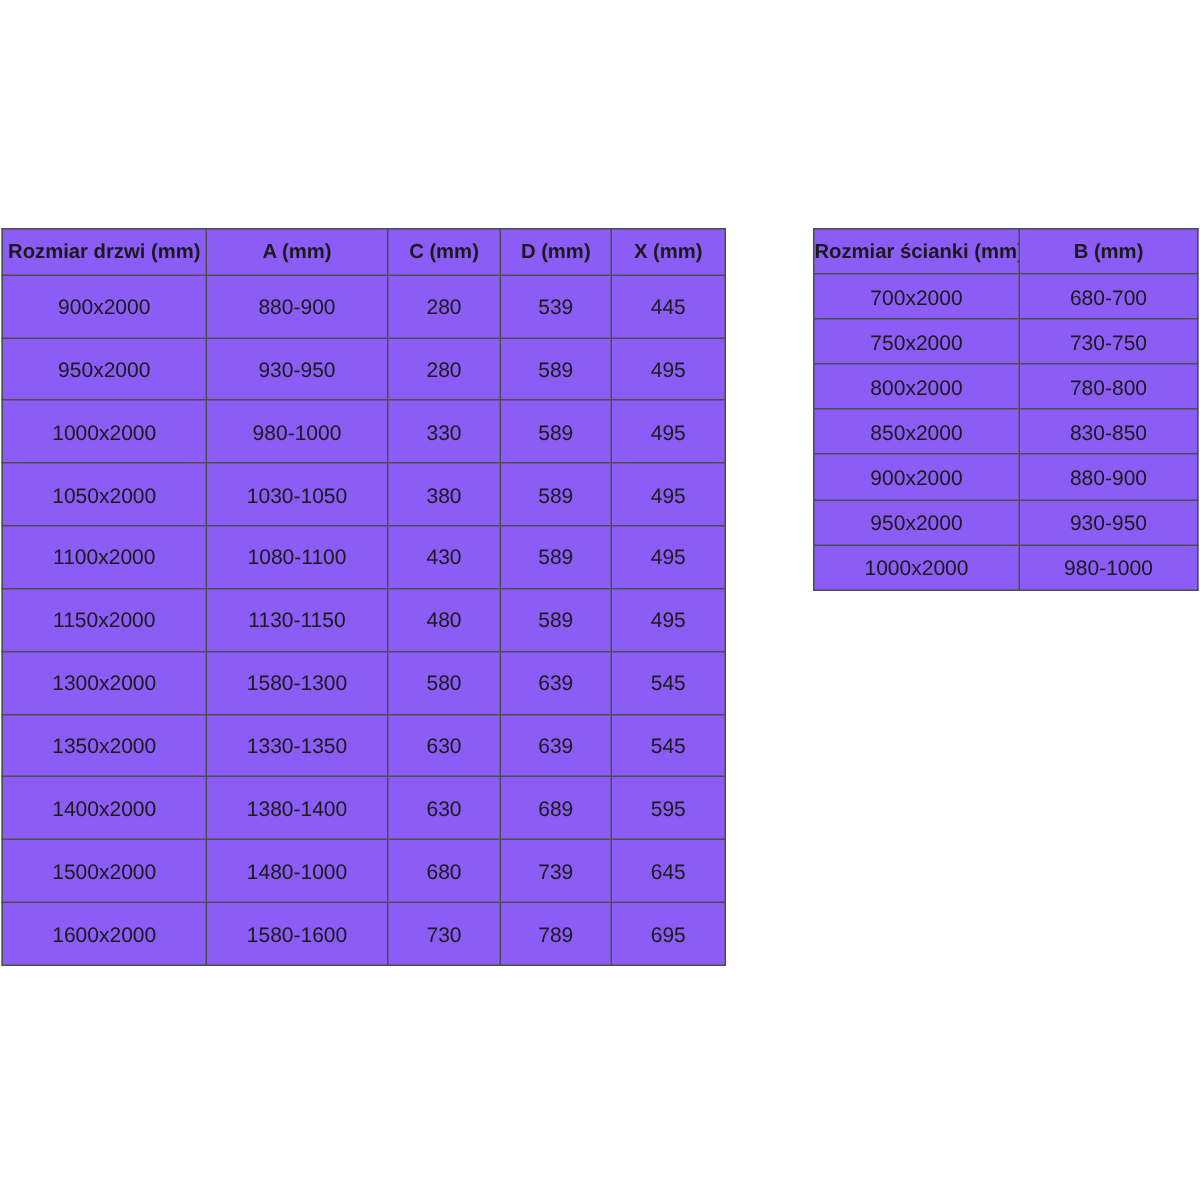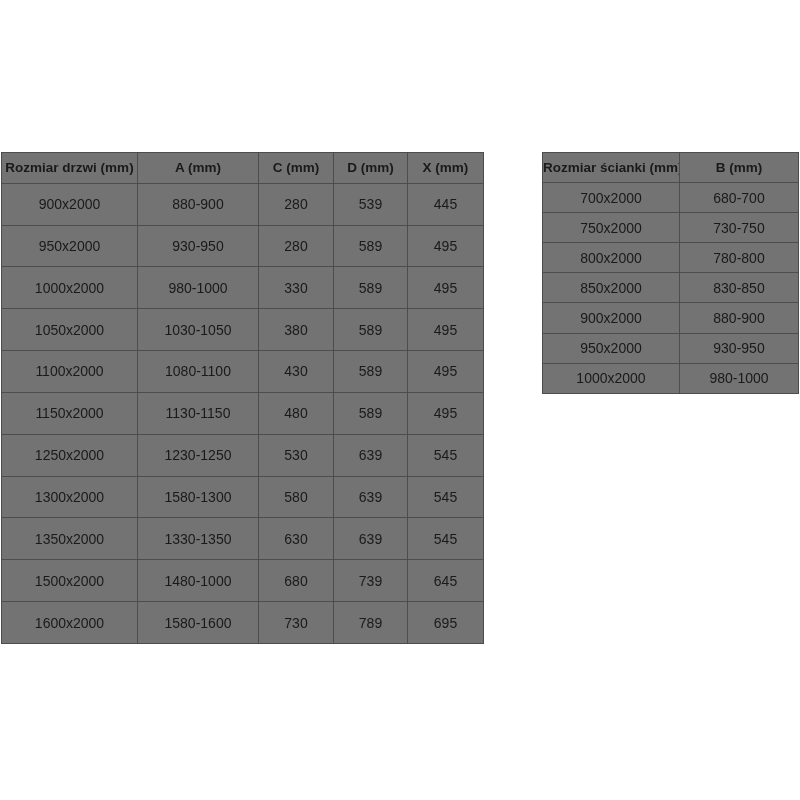--- a/index.html
+++ b/index.html
@@ -11,21 +11,21 @@
     width: 800px;
     height: 800px;
     position: relative;
     font-family: "Liberation Sans", sans-serif;
     color: #1a1a1a;
   }
   table.spec-table {
     position: absolute;
     border-collapse: collapse;
     table-layout: fixed;
-    background: #737373;
+    background: #8b5cf6;
   }
   table.spec-table th,
   table.spec-table td {
     border: 1px solid #4d4d4d;
     text-align: center;
     vertical-align: middle;
     padding: 0;
     font-size: 14px;
     color: #1a1a1a;
     white-space: nowrap;
@@ -107,39 +107,39 @@
         <td>495</td>
       </tr>
       <tr>
         <td>1150x2000</td>
         <td>1130-1150</td>
         <td>480</td>
         <td>589</td>
         <td>495</td>
       </tr>
       <tr>
-        <td>1250x2000</td>
-        <td>1230-1250</td>
-        <td>530</td>
-        <td>639</td>
-        <td>545</td>
-      </tr>
-      <tr>
         <td>1300x2000</td>
         <td>1580-1300</td>
         <td>580</td>
         <td>639</td>
         <td>545</td>
       </tr>
       <tr>
         <td>1350x2000</td>
         <td>1330-1350</td>
         <td>630</td>
         <td>639</td>
         <td>545</td>
+      </tr>
+      <tr>
+        <td>1400x2000</td>
+        <td>1380-1400</td>
+        <td>630</td>
+        <td>689</td>
+        <td>595</td>
       </tr>
       <tr>
         <td>1500x2000</td>
         <td>1480-1000</td>
         <td>680</td>
         <td>739</td>
         <td>645</td>
       </tr>
       <tr>
         <td>1600x2000</td>

